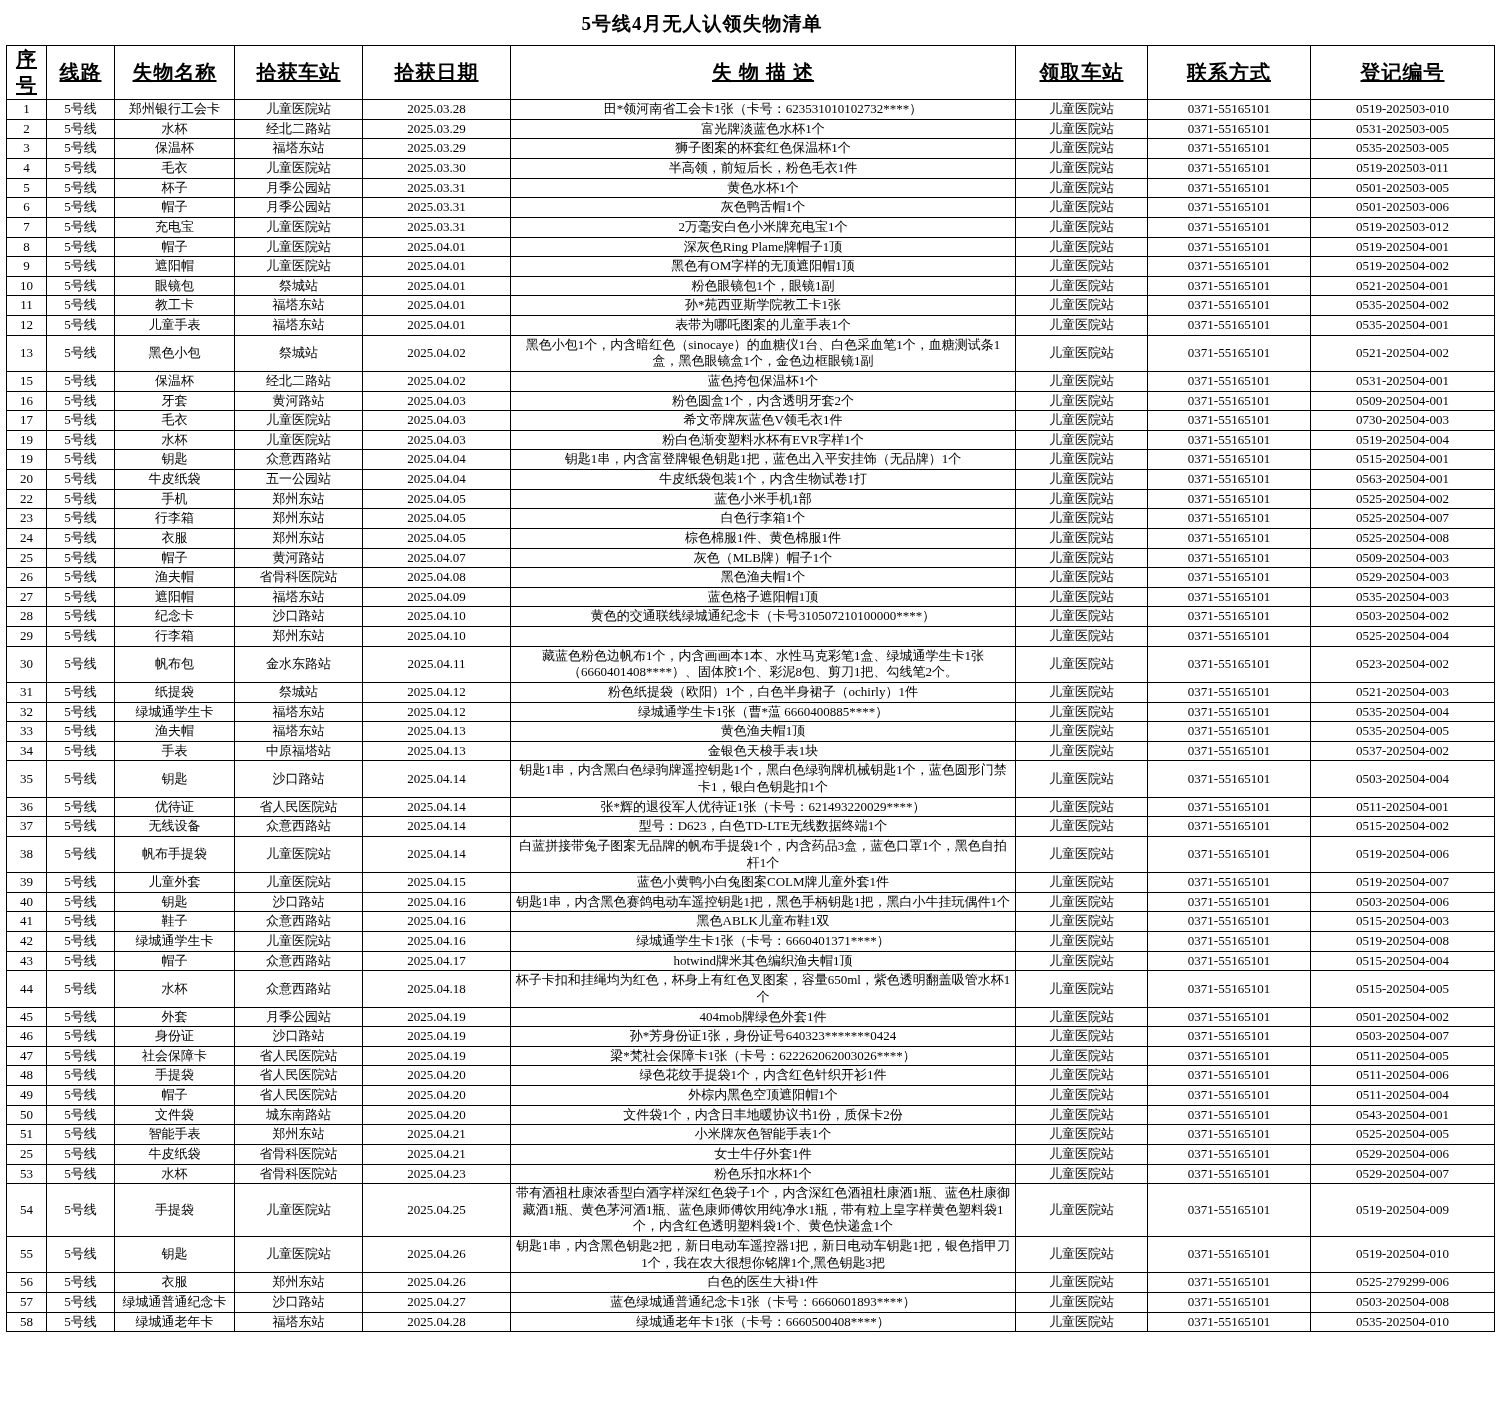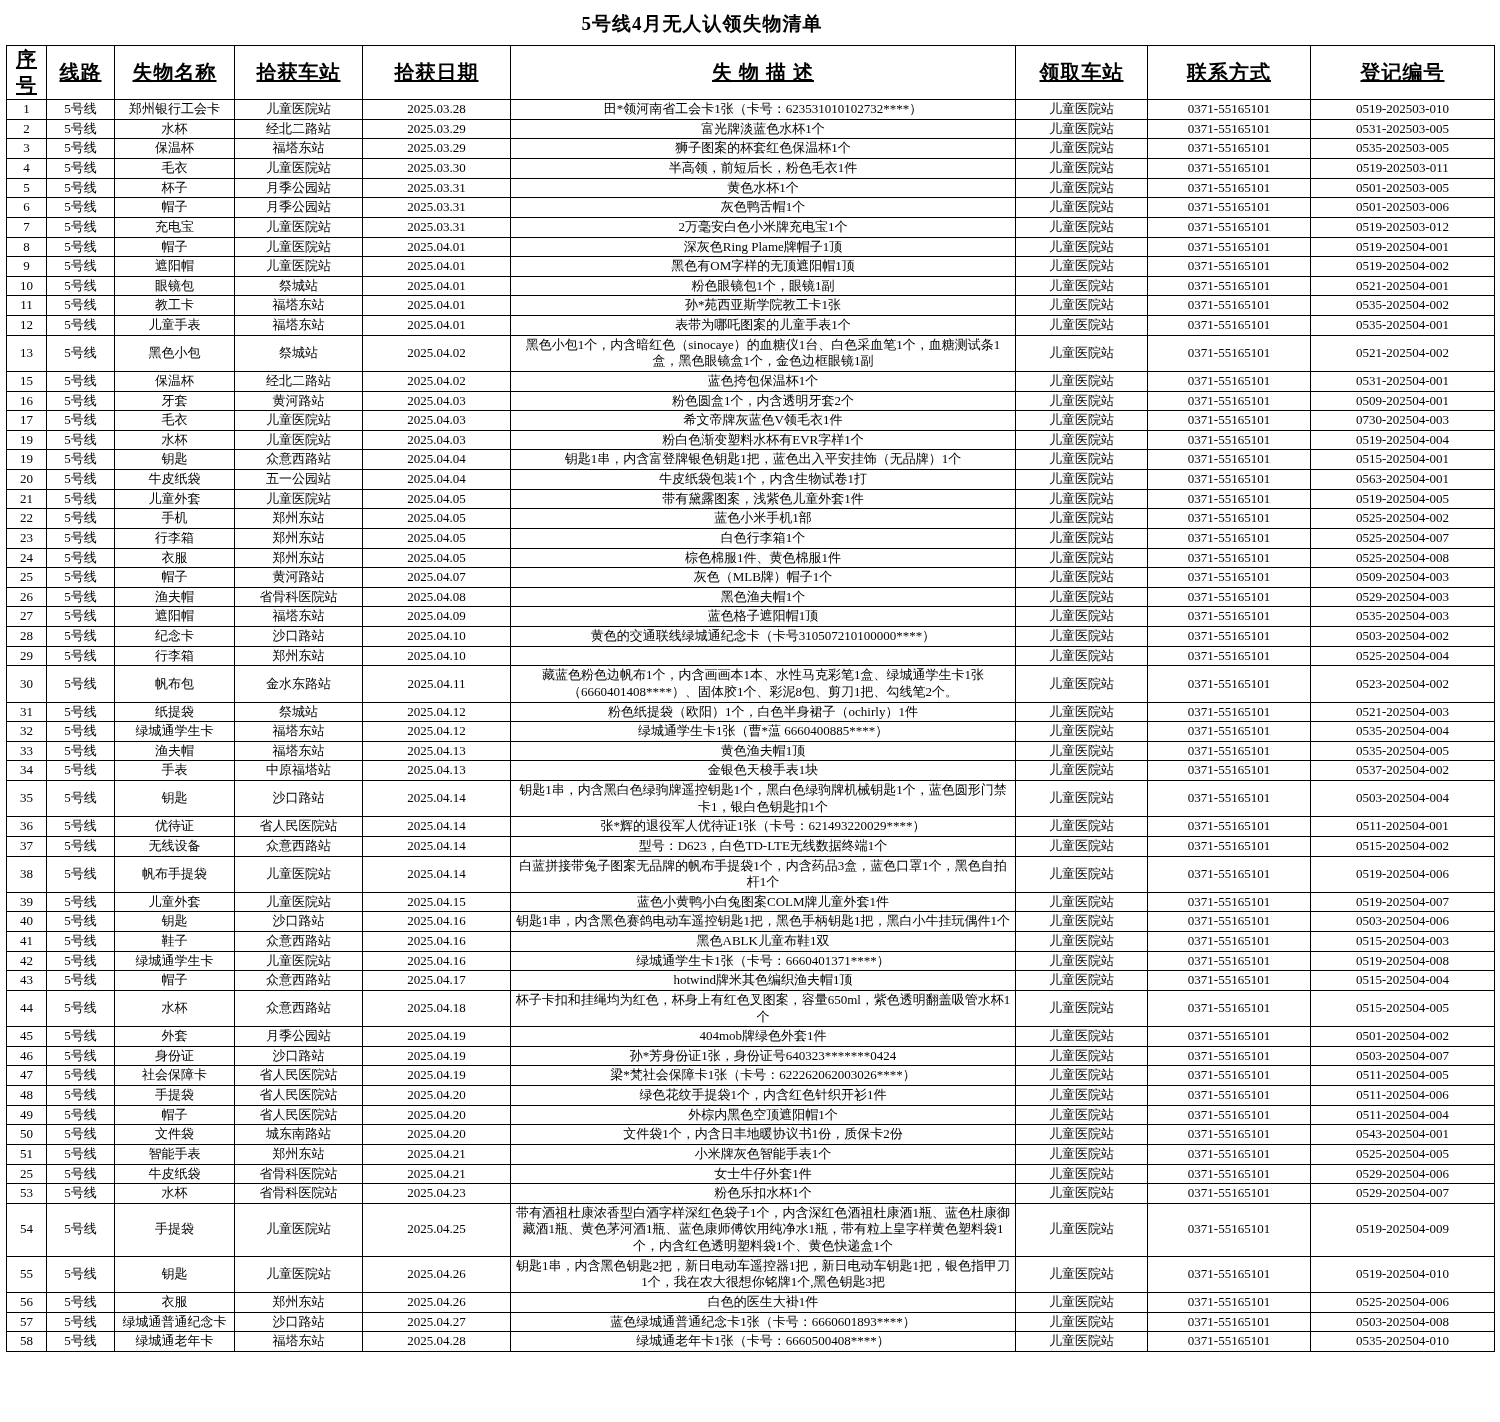--- a/index.html
+++ b/index.html
@@ -299,31 +299,20 @@
           <td>5号线</td>
           <td>牛皮纸袋</td>
           <td>五一公园站</td>
           <td>2025.04.04</td>
           <td class="desc">牛皮纸袋包装1个，内含生物试卷1打</td>
           <td>儿童医院站</td>
           <td>0371-55165101</td>
           <td>0563-202504-001</td>
         </tr>
         <tr>
-          <td>21</td>
-          <td>5号线</td>
-          <td>儿童外套</td>
-          <td>儿童医院站</td>
-          <td>2025.04.05</td>
-          <td class="desc">带有黛露图案，浅紫色儿童外套1件</td>
-          <td>儿童医院站</td>
-          <td>0371-55165101</td>
-          <td>0519-202504-005</td>
-        </tr>
-        <tr>
           <td>22</td>
           <td>5号线</td>
           <td>手机</td>
           <td>郑州东站</td>
           <td>2025.04.05</td>
           <td class="desc">蓝色小米手机1部</td>
           <td>儿童医院站</td>
           <td>0371-55165101</td>
           <td>0525-202504-002</td>
         </tr>
@@ -692,21 +681,21 @@
         </tr>
         <tr>
           <td>56</td>
           <td>5号线</td>
           <td>衣服</td>
           <td>郑州东站</td>
           <td>2025.04.26</td>
           <td class="desc">白色的医生大褂1件</td>
           <td>儿童医院站</td>
           <td>0371-55165101</td>
-          <td>0525-202504-006</td>
+          <td>0525-279299-006</td>
         </tr>
         <tr>
           <td>57</td>
           <td>5号线</td>
           <td>绿城通普通纪念卡</td>
           <td>沙口路站</td>
           <td>2025.04.27</td>
           <td class="desc">蓝色绿城通普通纪念卡1张（卡号：6660601893****）</td>
           <td>儿童医院站</td>
           <td>0371-55165101</td>

